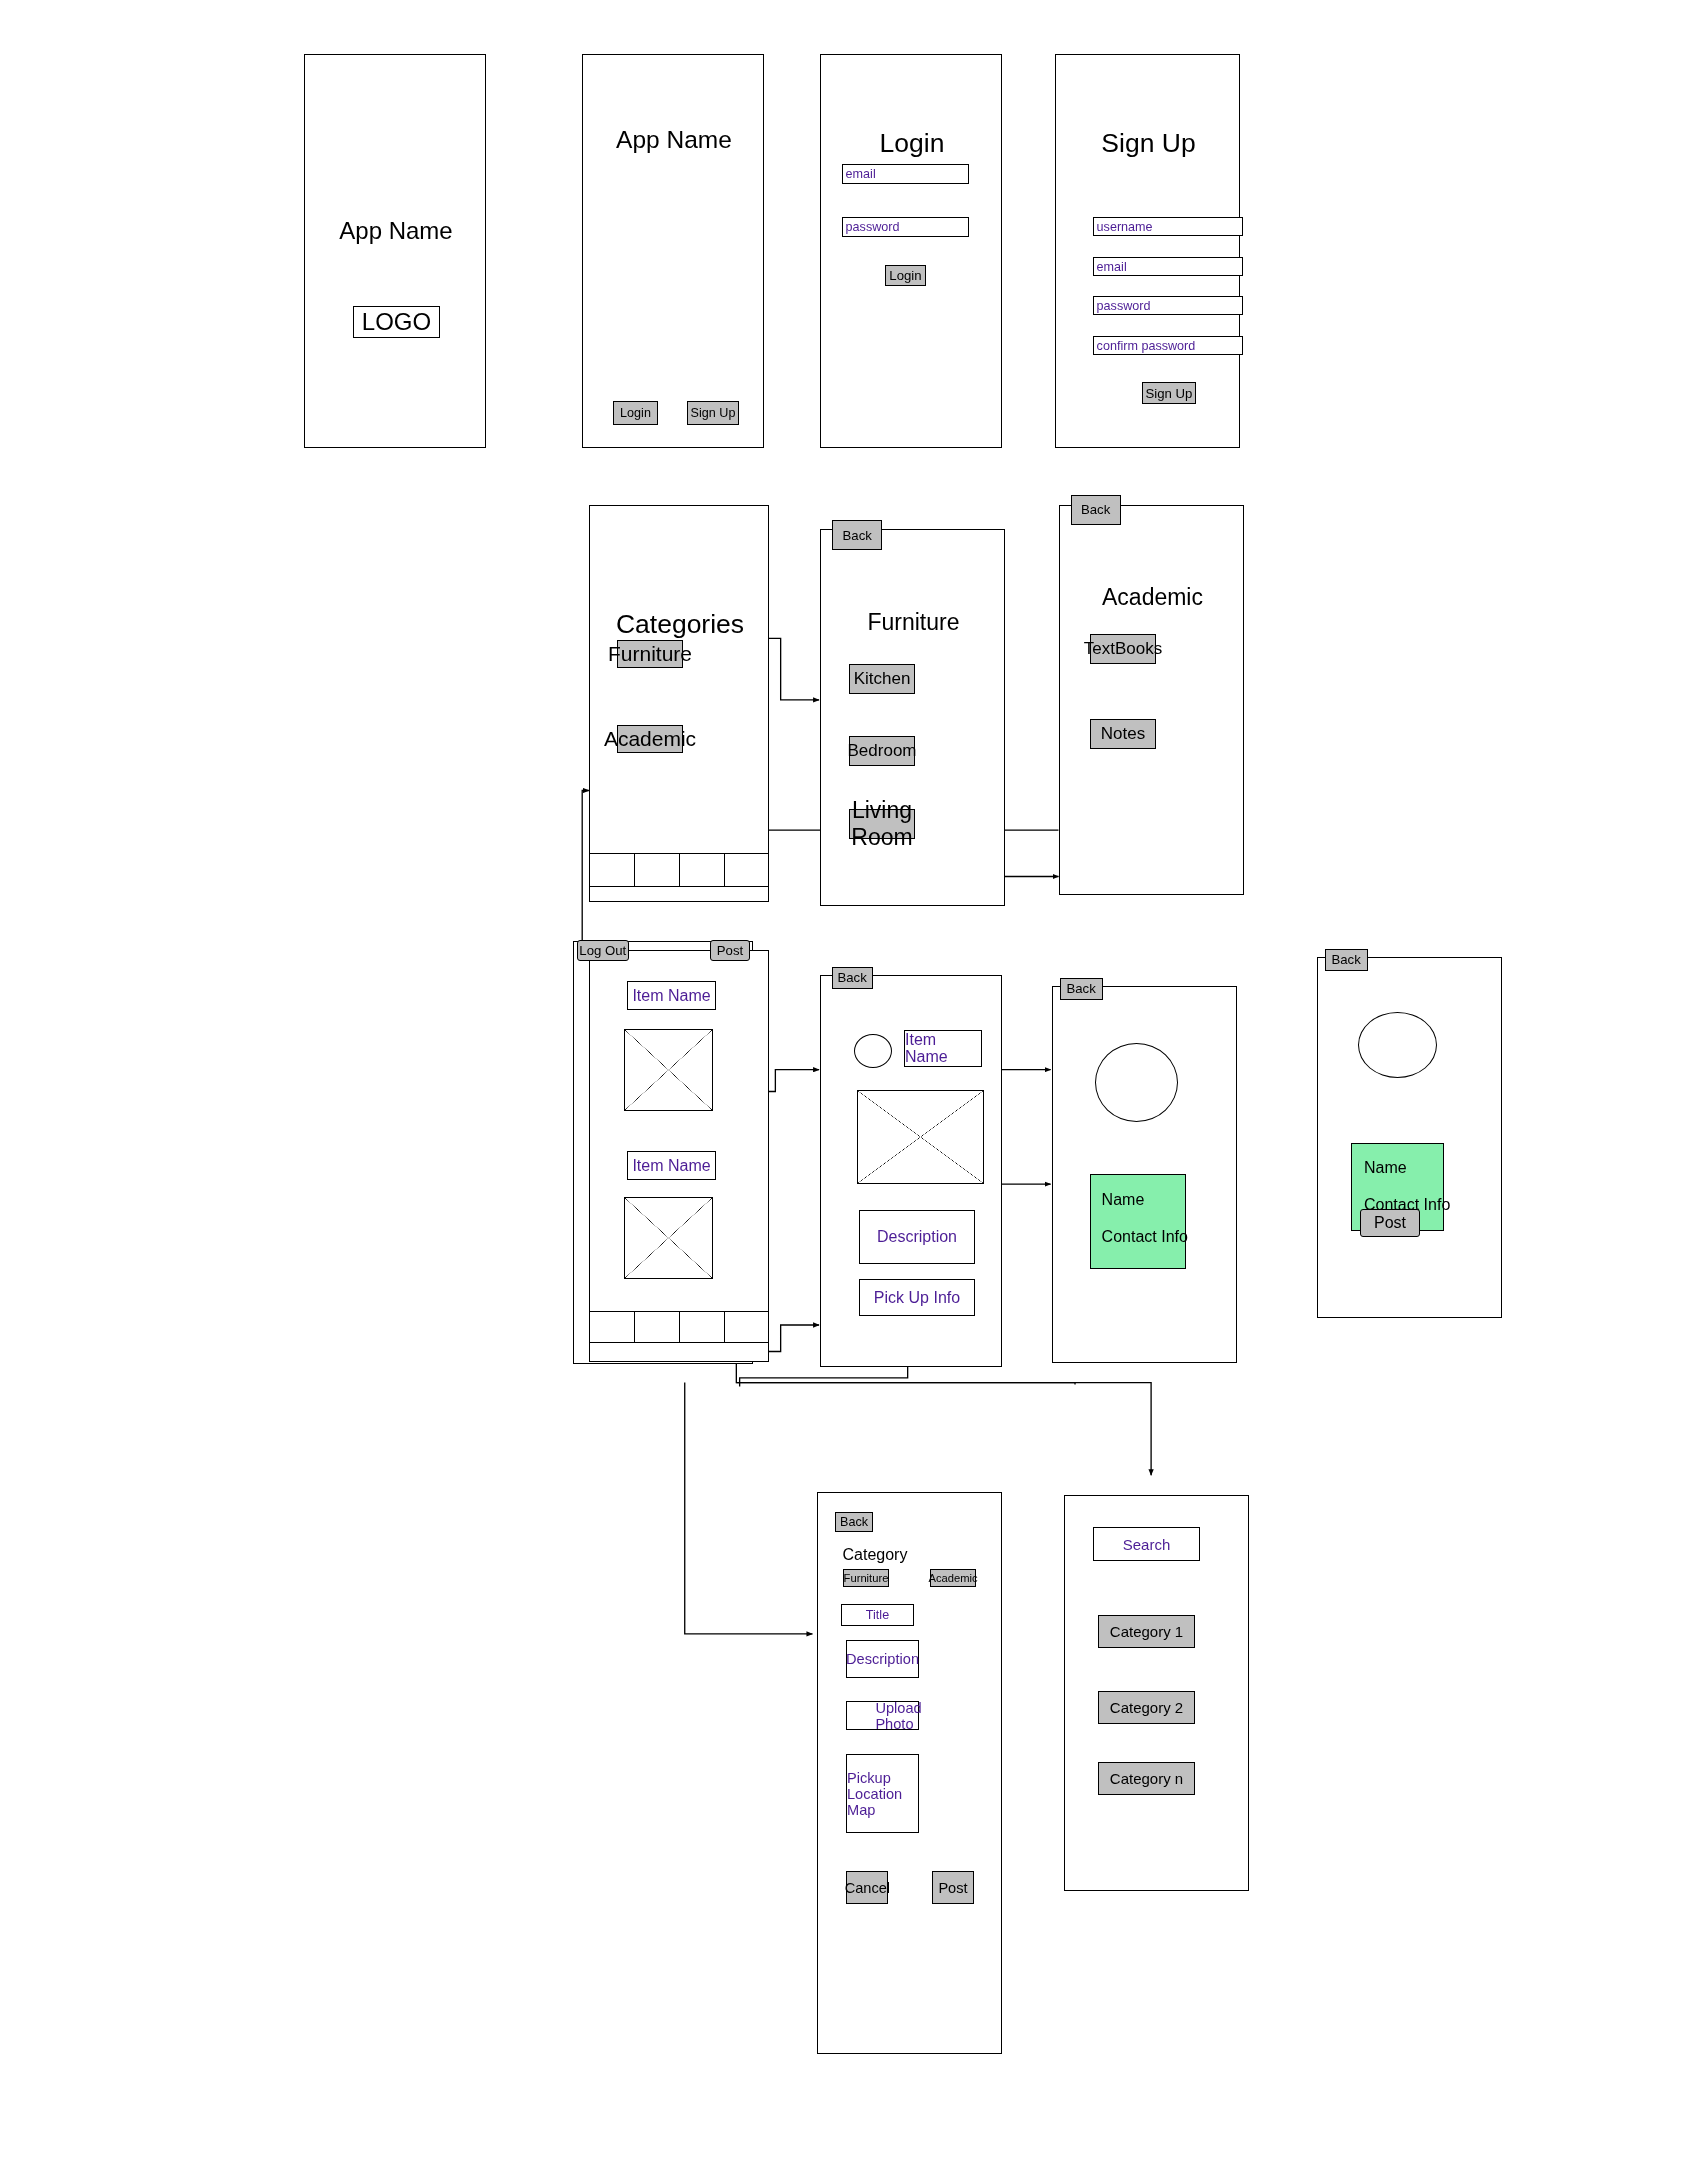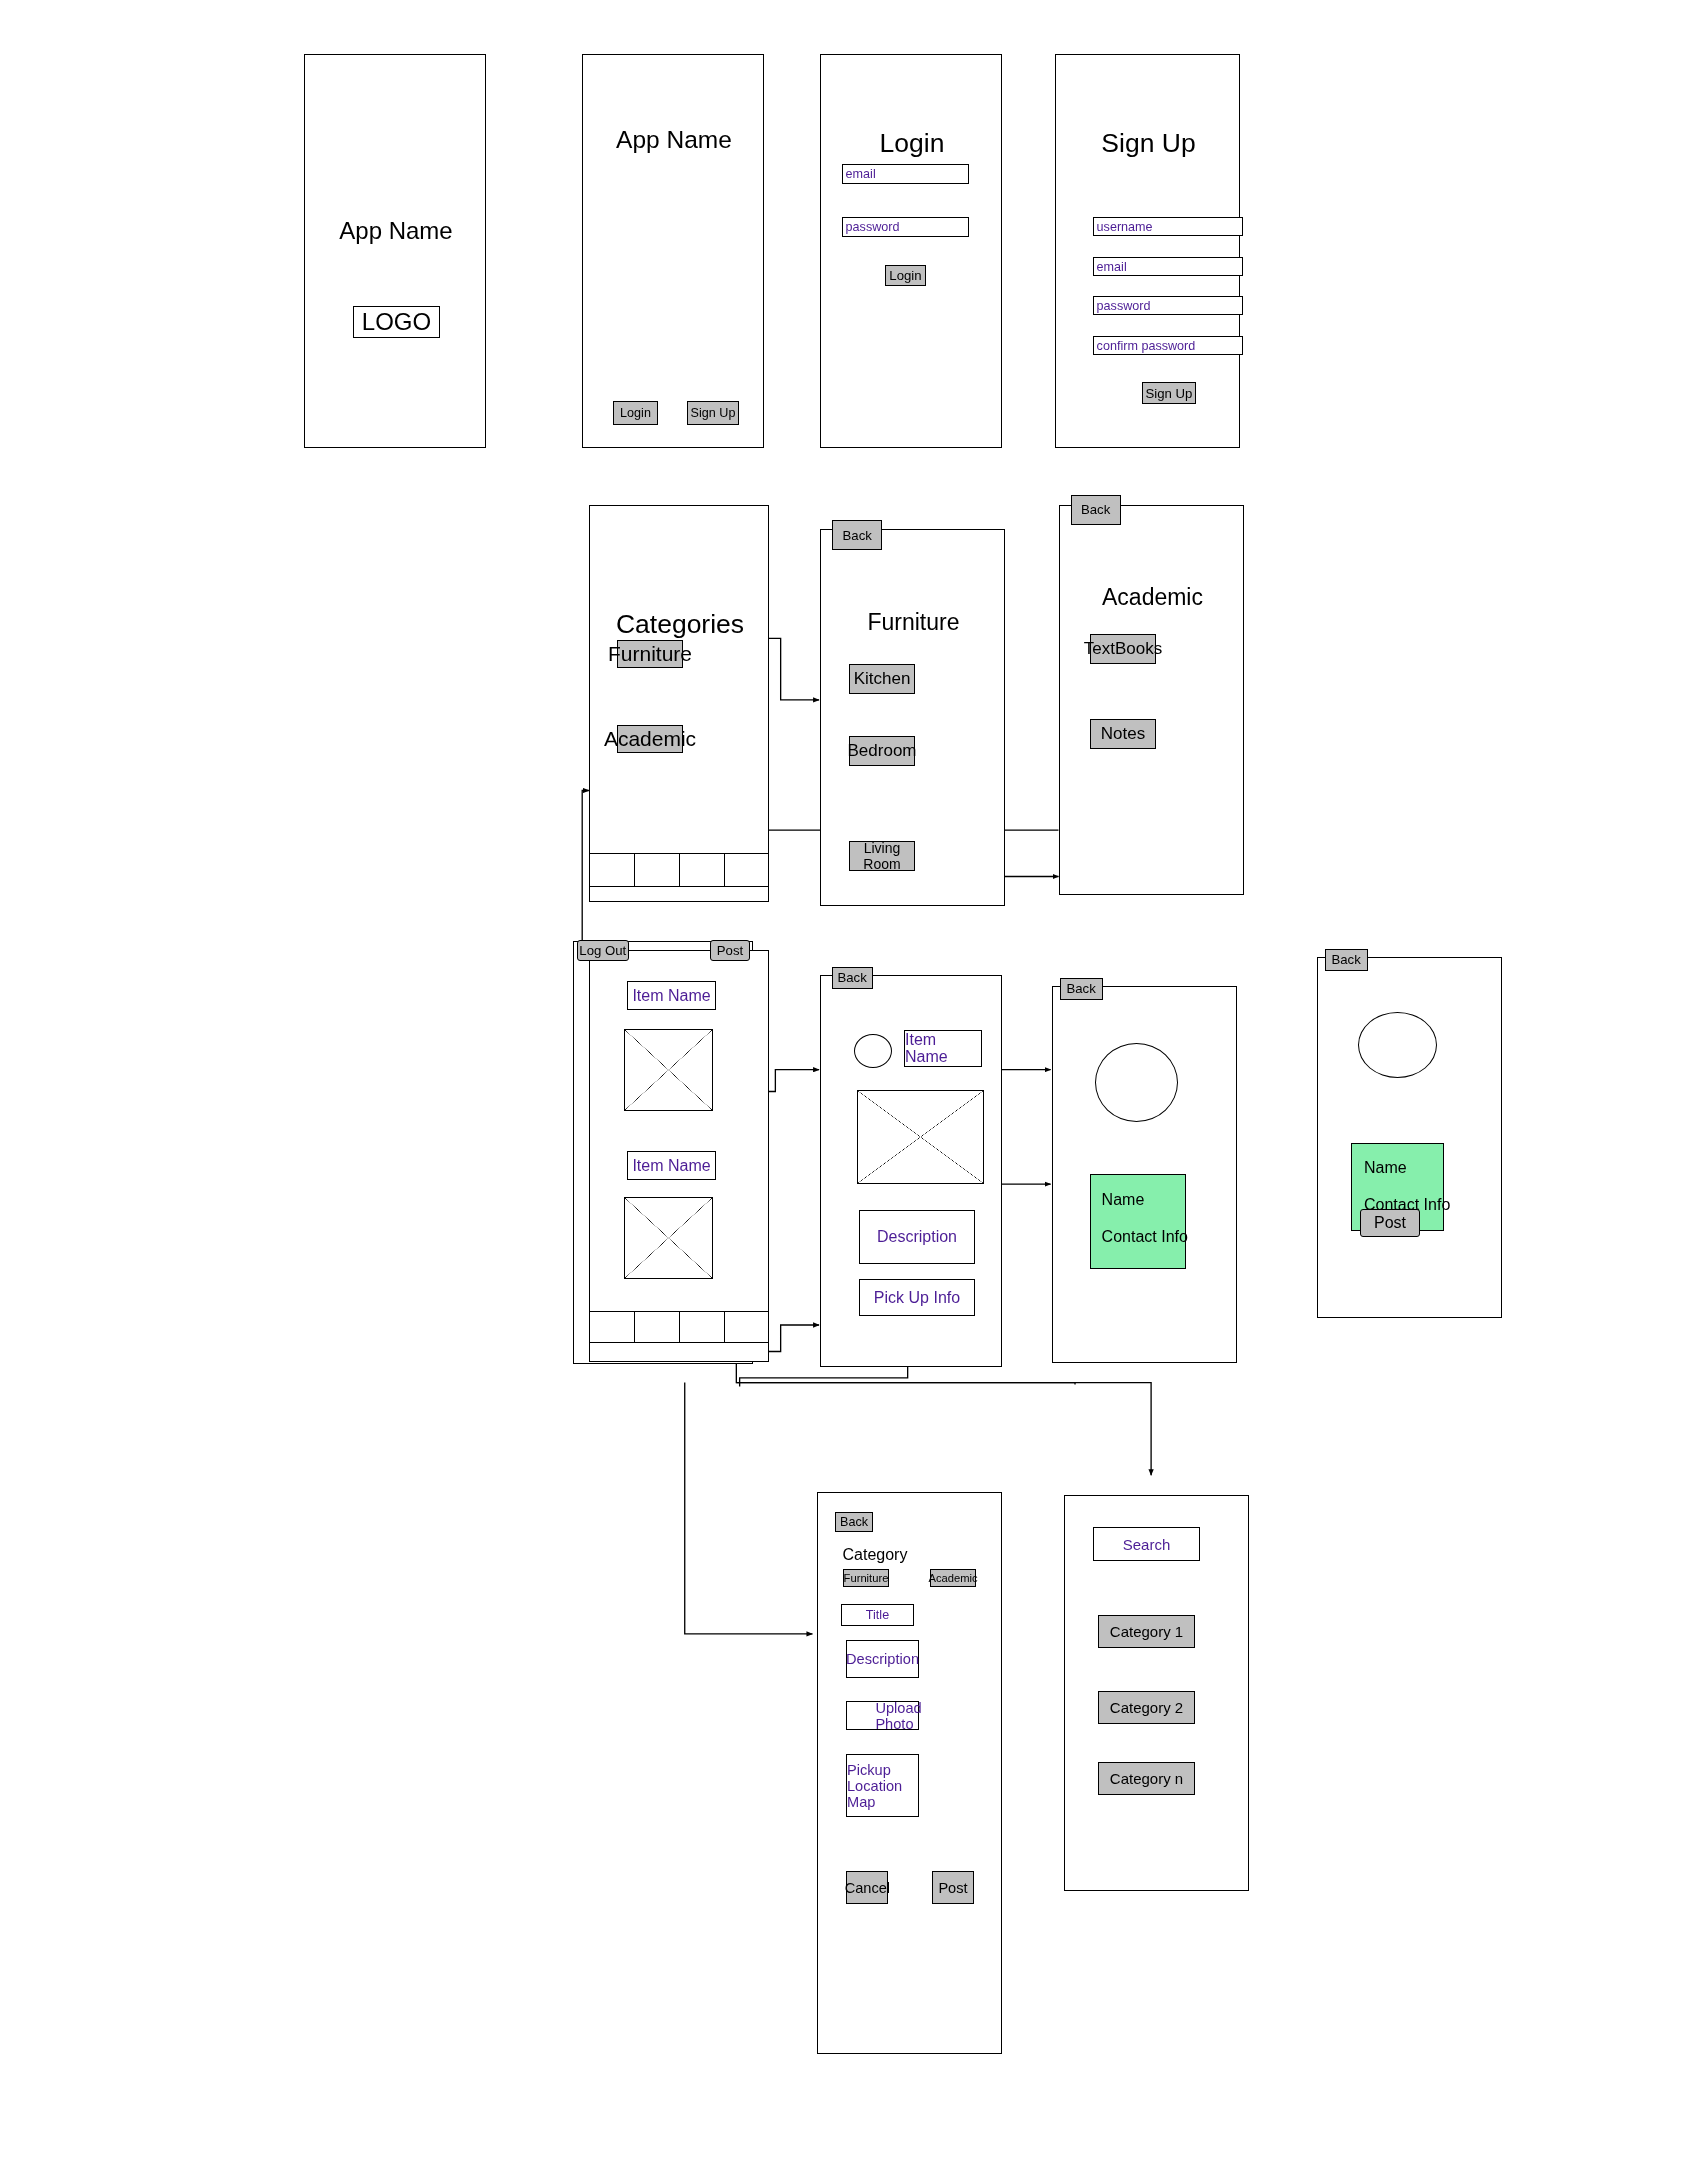--- a/index.html
+++ b/index.html
@@ -110,21 +110,21 @@
       <div></div>
       <div></div>
     </div>
   </div>
 
   <div class="screen" style="left:820px;top:529px;width:185px;height:377px;">
     <div class="btn thin" style="left:11.2px;top:-10px;width:50px;height:30px;font-size:13.2px;">Back</div>
     <div class="scr-title" style="left:0;top:79px;width:185px;font-size:23px;">Furniture</div>
     <div class="btn" style="left:28px;top:134px;width:66px;height:30px;font-size:17px;">Kitchen</div>
     <div class="btn" style="left:28px;top:206px;width:66px;height:30px;font-size:17px;">Bedroom</div>
-    <div class="btn" style="left:28px;top:279px;width:66px;height:30px;font-size:14px;margin-top:32px;">Living Room</div>
+    <div class="btn" style="left:28px;top:279px;width:66px;height:30px;font-size:23px;">Living Room</div>
   </div>
 
   <div class="screen" style="left:1059px;top:505px;width:185px;height:390px;">
     <div class="btn thin" style="left:10.6px;top:-11.2px;width:50px;height:30px;font-size:13.2px;">Back</div>
     <div class="scr-title" style="left:0;top:78px;width:185px;font-size:23px;">Academic</div>
     <div class="btn" style="left:30px;top:128px;width:66px;height:30px;font-size:17px;">TextBooks</div>
     <div class="btn" style="left:30px;top:213px;width:66px;height:30px;font-size:17px;">Notes</div>
   </div>
 
   <div class="screen" style="left:573px;top:941px;width:180px;height:423px;border-width:0.7px;"></div>
@@ -177,21 +177,21 @@
 
   <div class="screen" style="left:817px;top:1492px;width:185px;height:562px;border-width:0.7px;">
     <div class="btn thin" style="left:17px;top:18.5px;width:38px;height:20px;font-size:12.6px;">Back</div>
     <div class="lbl" style="left:24.5px;top:53px;font-size:16px;">Category</div>
     <div class="btn" style="left:25px;top:76px;width:46px;height:18px;font-size:11.2px;">Furniture</div>
     <div class="btn" style="left:112px;top:76px;width:46px;height:18px;font-size:11.2px;">Academic</div>
 
     <div class="field thin ctr" style="left:23px;top:111px;width:73px;height:22px;font-size:12.6px;">Title</div>
     <div class="field thin ctr" style="left:28px;top:147px;width:73px;height:38px;font-size:14.6px;">Description</div>
     <div class="field thin ctr" style="left:28px;top:208px;width:73px;height:29px;font-size:14.6px;padding-left:32px;">Upload Photo</div>
-    <div class="field thin ctr" style="left:28px;top:261px;width:73px;height:63px;font-size:14.6px;">Pickup Location Map</div>
+    <div class="field thin ctr" style="left:28px;top:261px;width:73px;height:79px;font-size:14.6px;">Pickup Location Map</div>
 
     <div class="btn thin" style="left:28.4px;top:378px;width:42px;height:33px;font-size:14.6px;">Cancel</div>
     <div class="btn thin" style="left:114px;top:378px;width:42px;height:33px;font-size:14.6px;">Post</div>
   </div>
 
   <div class="screen" style="left:1064px;top:1495px;width:185px;height:396px;">
     <div class="field thin ctr" style="left:28px;top:31px;width:107px;height:34px;font-size:15px;">Search</div>
     <div class="btn thin" style="left:33px;top:119px;width:97px;height:33px;font-size:15px;">Category 1</div>
     <div class="btn thin" style="left:33px;top:195px;width:97px;height:33px;font-size:15px;">Category 2</div>
     <div class="btn thin" style="left:33px;top:266px;width:97px;height:33px;font-size:15px;">Category n</div>

